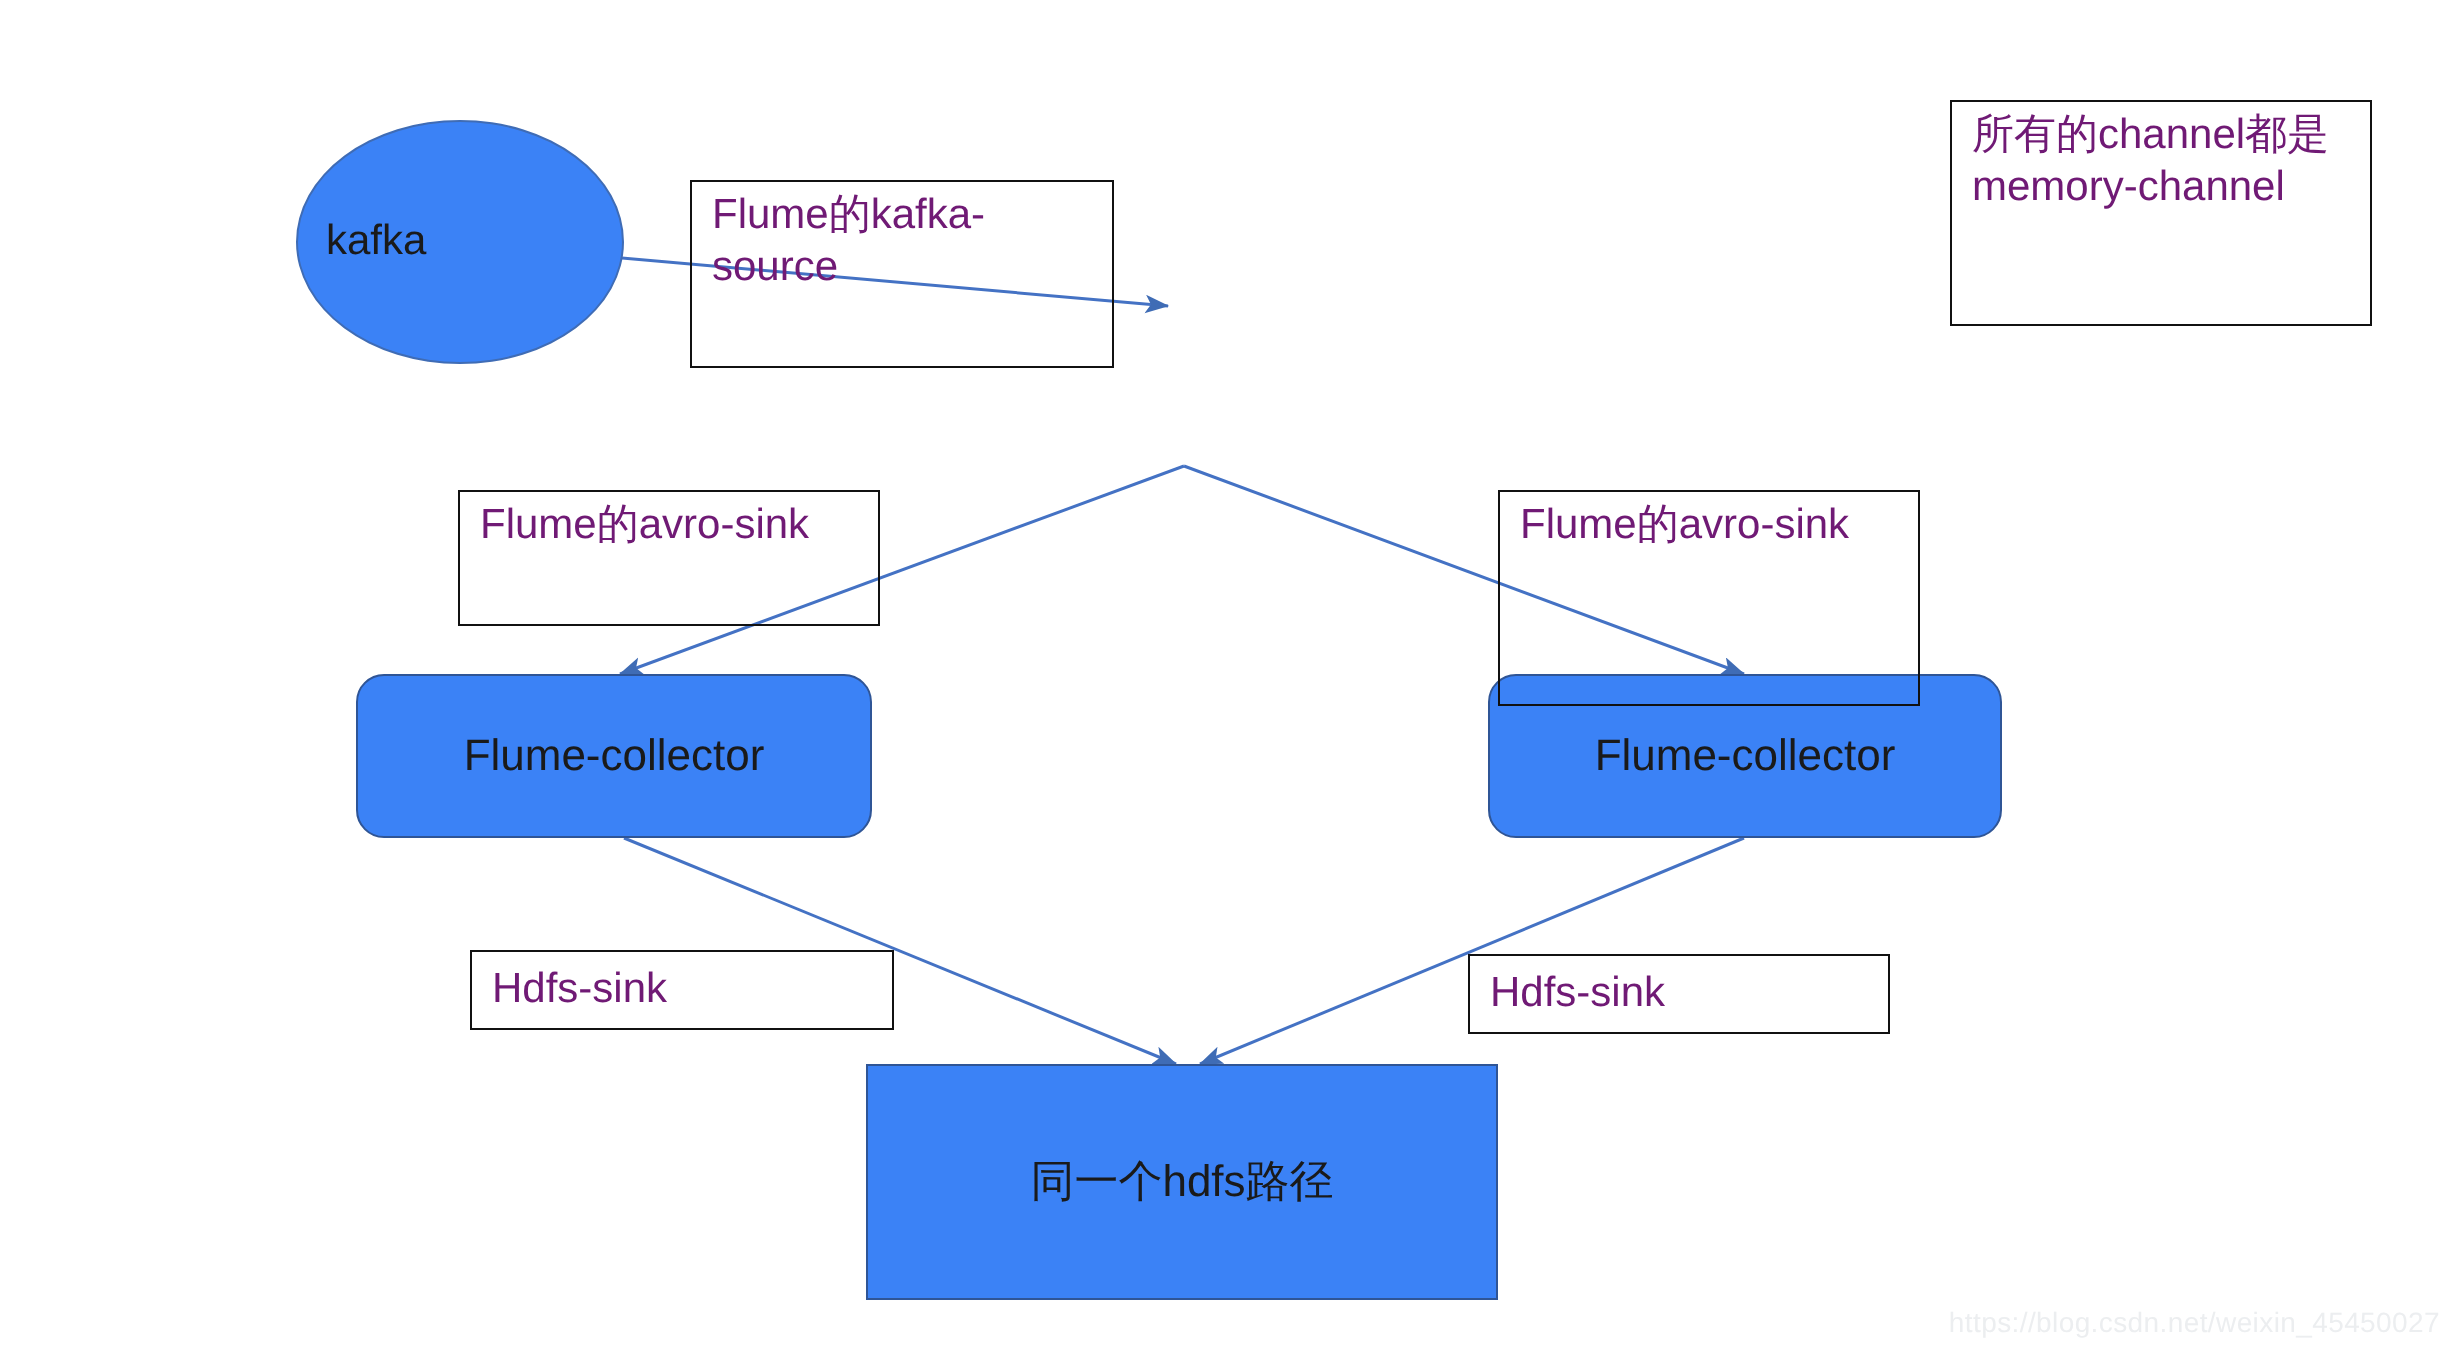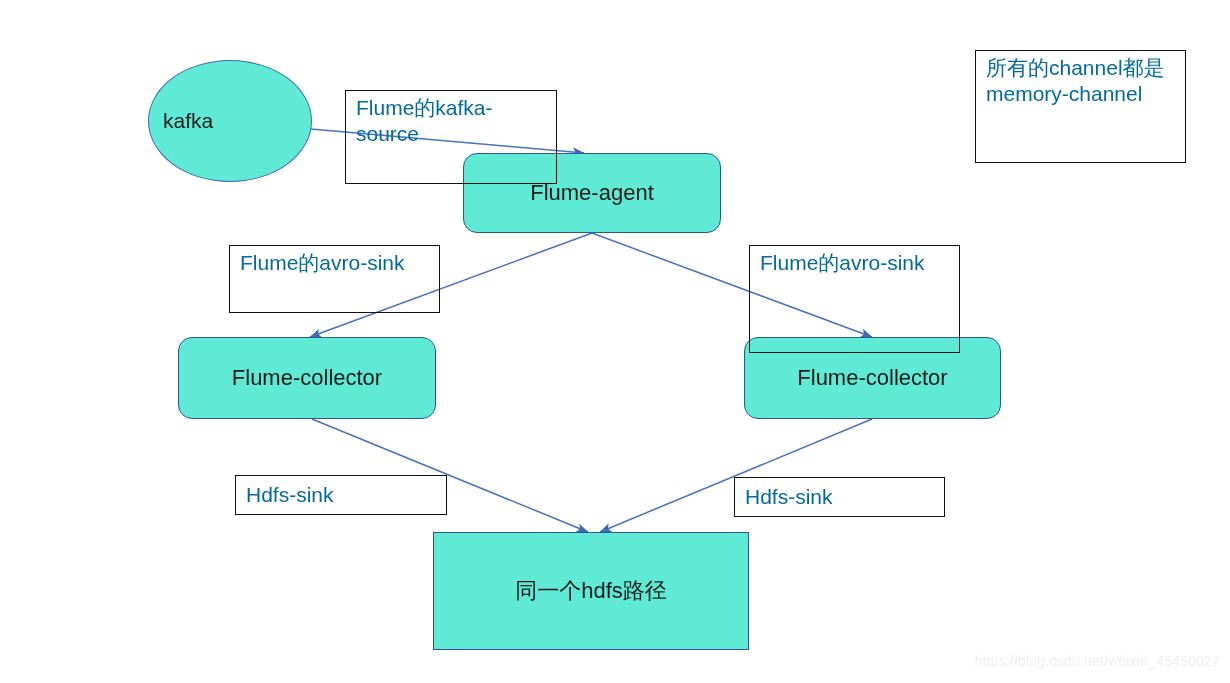--- a/index.html
+++ b/index.html
@@ -20,21 +20,21 @@
     left: 0;
     top: 0;
     width: 1230px;
     height: 683px;
     pointer-events: none;
   }
   
   .node {
     position: absolute;
     box-sizing: border-box;
-    background: #5eead4;
+    background: #3b82f6;
     display: flex;
     align-items: center;
     justify-content: center;
     color: #1a1a1a;
   }
   .node-ellipse {
     border: 1.6px solid #3f6cb5;
     border-radius: 50%;
     justify-content: flex-start;
   }
@@ -45,21 +45,21 @@
   .node-rect {
     border: 1.6px solid #2f5596;
     border-radius: 0;
   }
   
   .label-box {
     position: absolute;
     box-sizing: border-box;
     border: 1.5px solid #111111;
     background: transparent;
-    color: #0369a1;
+    color: #701a75;
     padding: 4px 8px 5px 10px;
     line-height: 1.22;
     white-space: pre-line;
   }
   .t21 { font-size: 21px; }
   .t22 { font-size: 22px; }
   .kafka-text {
     padding-left: 14px;
     font-size: 21px;
   }
@@ -93,23 +93,20 @@
 
     <line x1="312" y1="419" x2="588" y2="532" stroke="#4472c4" stroke-width="1.5" marker-end="url(#arrowhead)"></line>
 
     <line x1="872" y1="419" x2="600" y2="532" stroke="#4472c4" stroke-width="1.5" marker-end="url(#arrowhead)"></line>
   </svg>
 
   <div class="node node-ellipse" style="left:148px; top:60px; width:164px; height:122px;">
     <span class="kafka-text">kafka</span>
   </div>
 
-  <div class="node node-round" style="left:463px; top:153px; width:258px; height:80px;">
-    <span class="t22">Flume-agent</span>
-  </div>
 
   <div class="node node-round" style="left:178px; top:337px; width:258px; height:82px;">
     <span class="t22">Flume-collector</span>
   </div>
 
   <div class="node node-round" style="left:744px; top:337px; width:257px; height:82px;">
     <span class="t22">Flume-collector</span>
   </div>
 
   <div class="node node-rect" style="left:433px; top:532px; width:316px; height:118px;">

